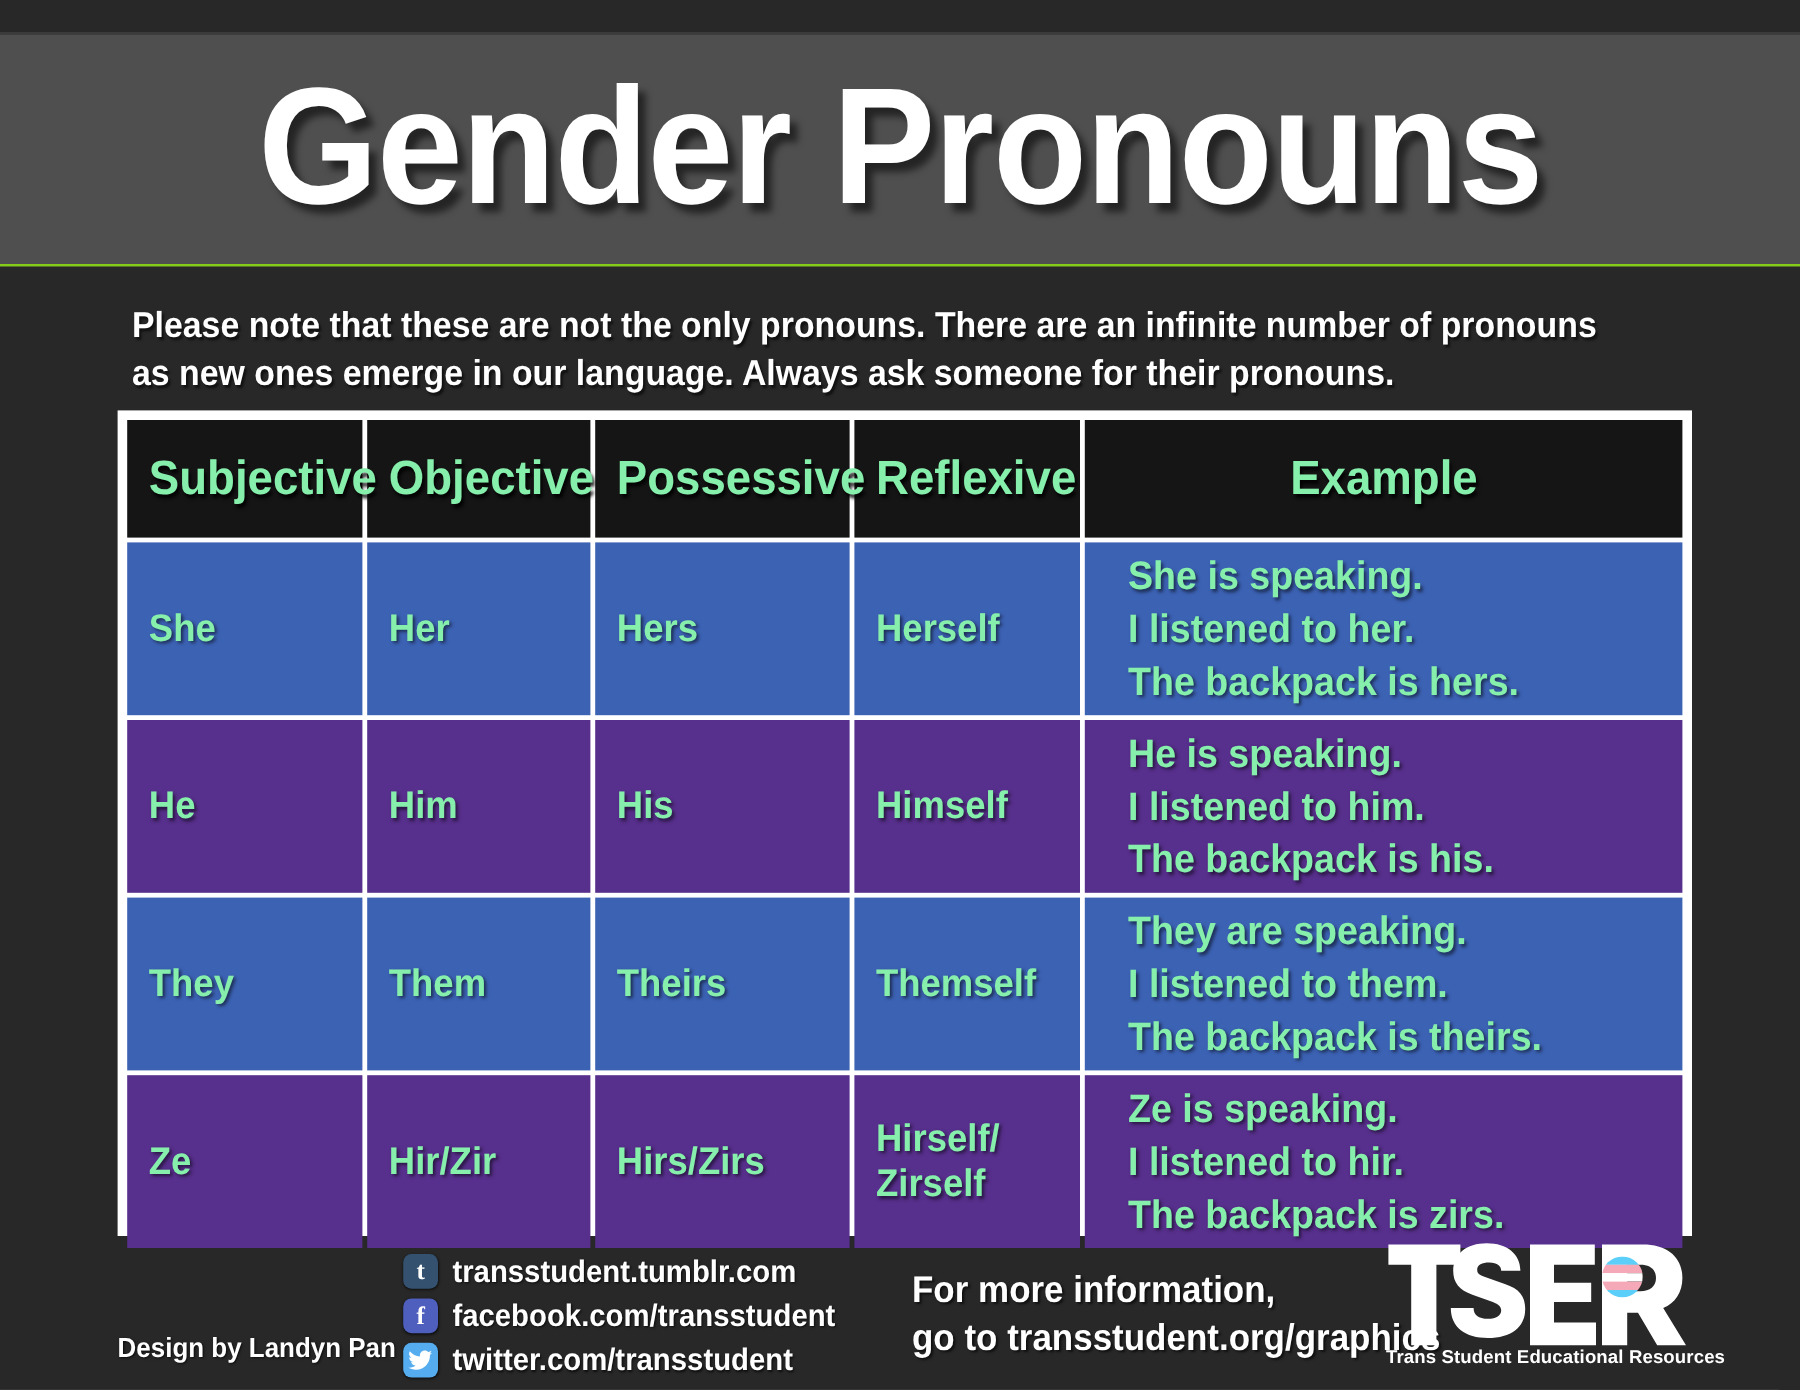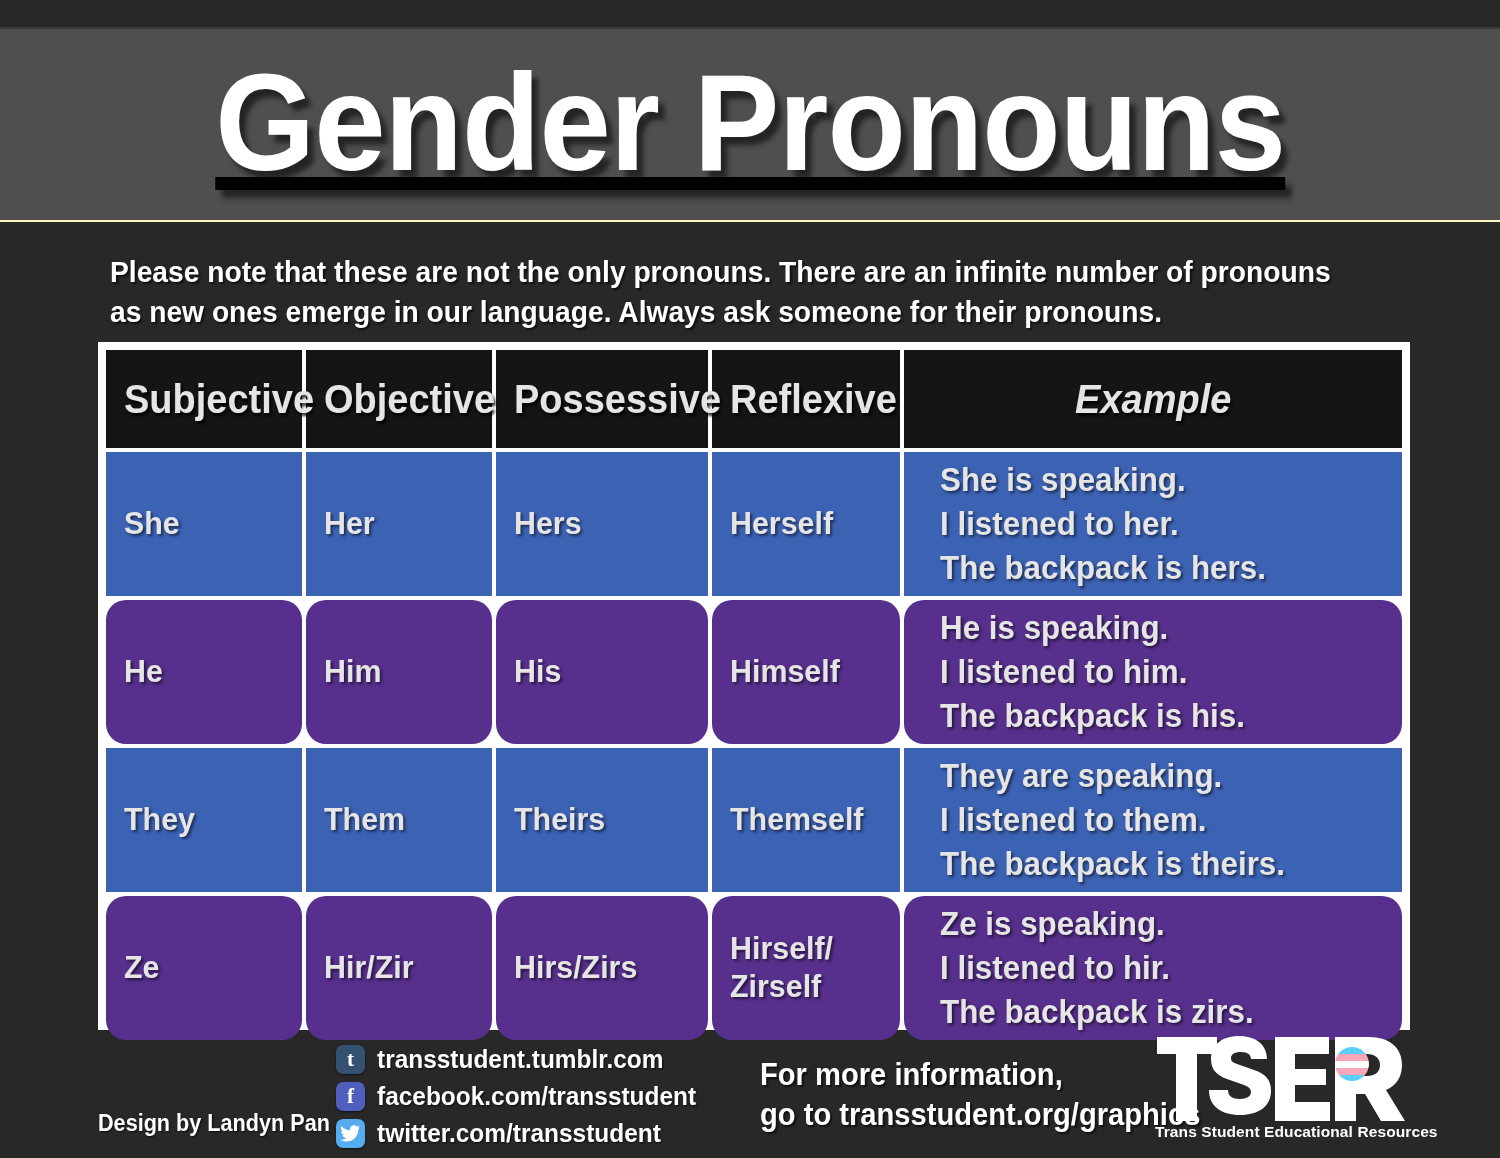--- a/index.html
+++ b/index.html
@@ -20,25 +20,24 @@
 
   
   .title-band {
     position: absolute;
     left: 0;
     top: 27px;
     width: 1500px;
     height: 191px;
     background: #4f4f4f;
     border-top: 2px solid #3a3a3a;
-    border-bottom: 2px solid #fef9c3;
+    border-bottom: 2px solid #84cc16;
     display: flex;
     align-items: center;
     justify-content: center;
-    text-decoration: underline;
   }
   .poster-title {
     font-family: "Liberation Sans Narrow", "Liberation Sans", sans-serif;
     font-weight: bold;
     font-size: 138px;
     line-height: 1;
     color: #ffffff;
     letter-spacing: -1px;
     transform: scaleX(0.93);
     transform-origin: center center;
@@ -80,21 +79,21 @@
     border-collapse: separate;
     border-spacing: 4px;
     table-layout: fixed;
   }
   .ptable td, .ptable th {
     padding: 0 0 0 18px;
     vertical-align: middle;
     text-align: left;
     font-family: "Liberation Sans Narrow", "Liberation Sans", sans-serif;
     font-weight: bold;
-    color: #e5e5e5;
+    color: #86efac;
   }
   
   col.c-subj { width: 196px; }
   col.c-obj  { width: 186px; }
   col.c-poss { width: 212px; }
   col.c-refl { width: 188px; }
   col.c-ex   { width: auto; }
 
   thead th {
     background: #151515;
@@ -104,28 +103,27 @@
     transform: none;
   }
   thead th .hlabel {
     display: inline-block;
     transform: scaleX(0.95);
     transform-origin: left center;
   }
   thead th.col-example {
     text-align: center;
     padding-left: 0;
-    font-style: italic;
   }
   thead th.col-example .hlabel {
     transform-origin: center center;
   }
 
   tbody tr.row-blue td   { background: #3c62b4; }
-  tbody tr.row-purple td { background: #572f8c; border-radius: 20px; }
+  tbody tr.row-purple td { background: #572f8c; }
   tbody td { height: 144px; }
 
   td.cell-word {
     font-size: 32px;
     line-height: 1.18;
     text-shadow: 2px 2px 3px rgba(0,0,0,0.55);
   }
   td.cell-word .w {
     display: inline-block;
     transform: scaleX(0.95);

